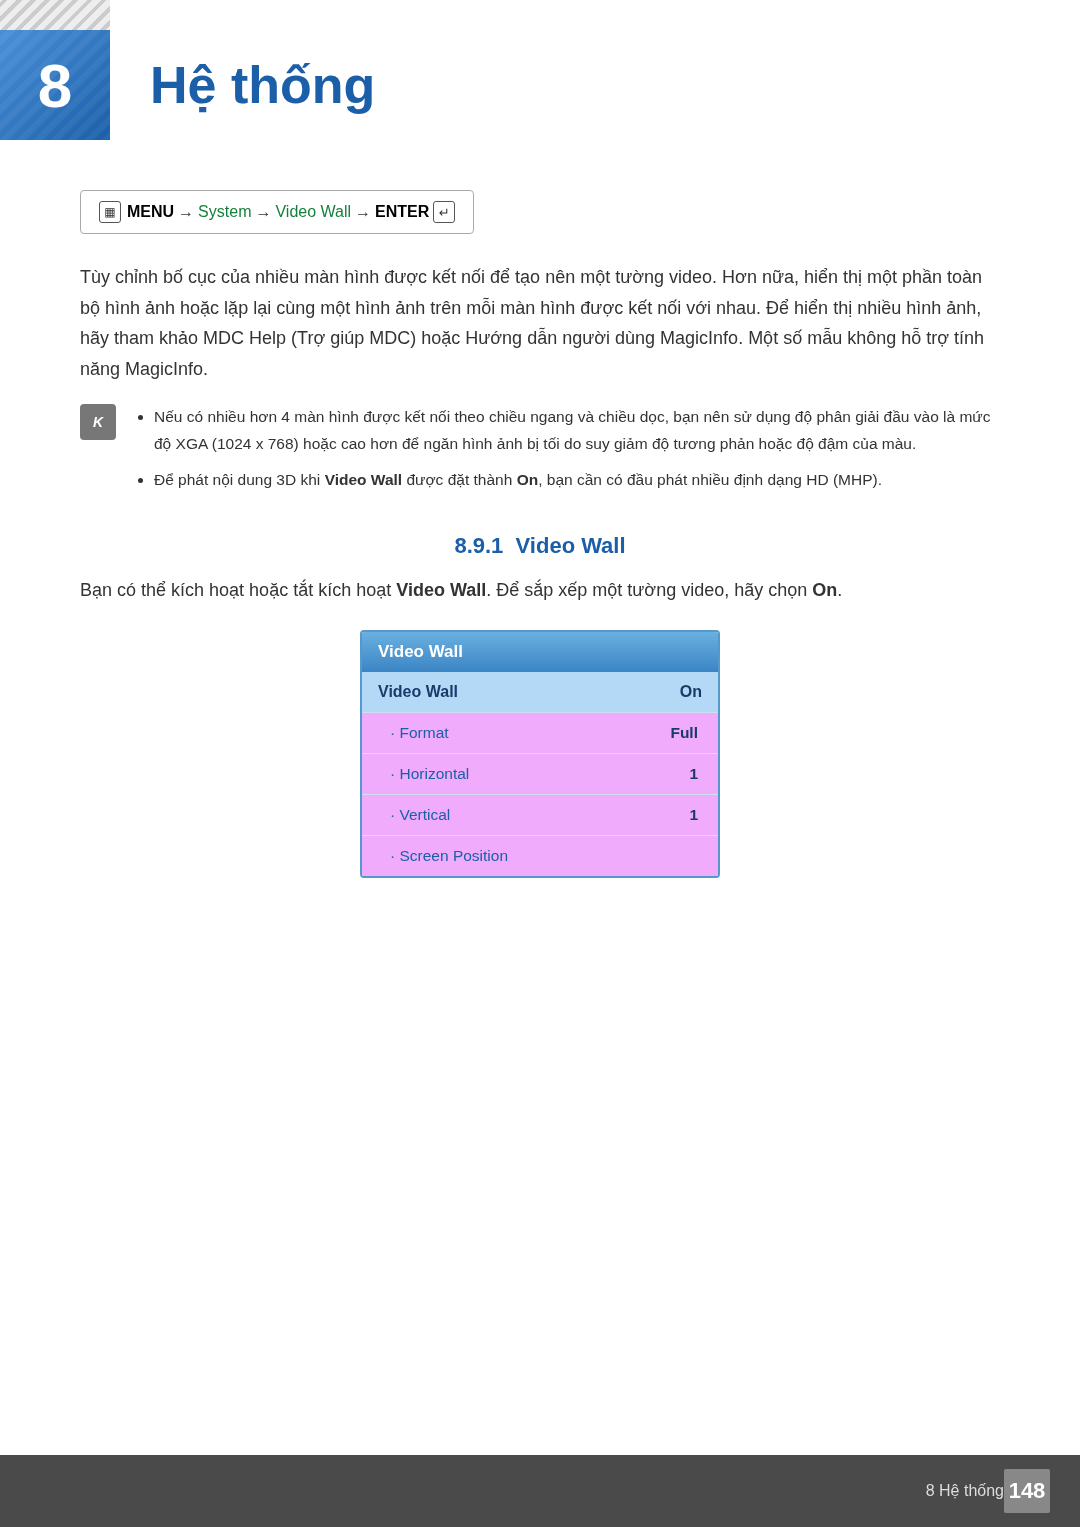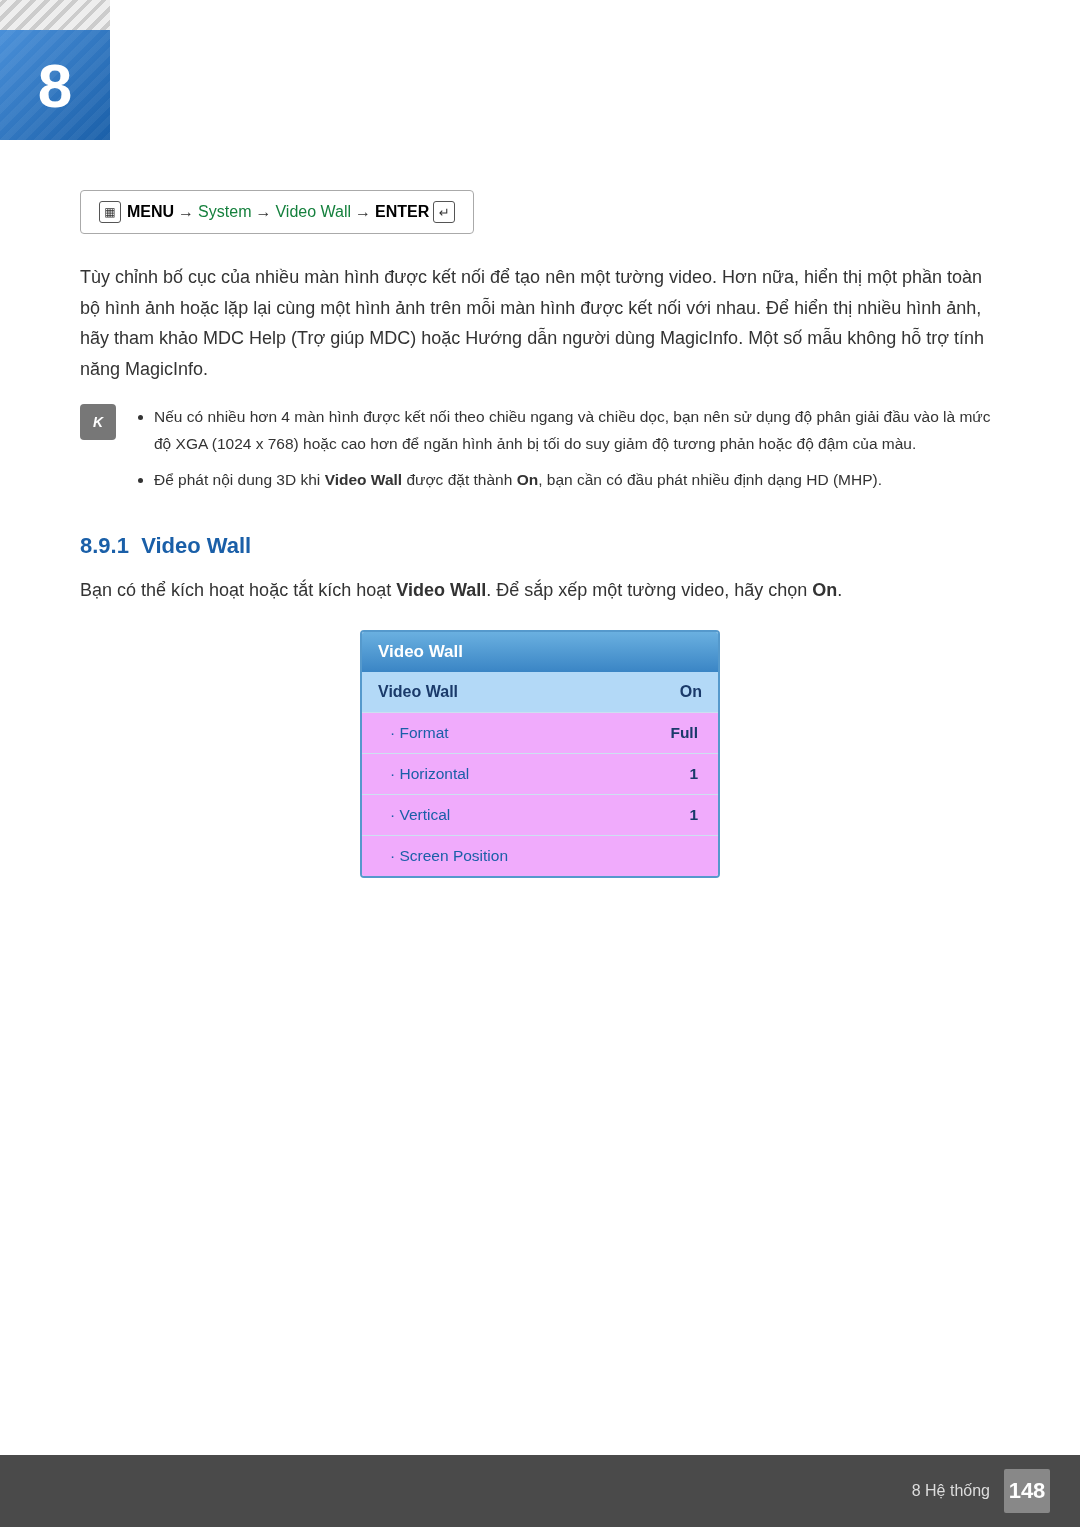--- a/index.html
+++ b/index.html
@@ -88,20 +88,21 @@
       font-weight: bold;
       margin-bottom: 28px;
       padding-top: 10px;
     }
 
     .subsection-heading {
       color: #1a5fa8;
       font-size: 22px;
       font-weight: bold;
       margin-bottom: 16px;
+      text-align: center;
     }
 
     
     .menu-nav-line {
       display: flex;
       align-items: center;
       border: 1.5px solid #aaaaaa;
       border-radius: 4px;
       padding: 10px 18px;
       margin-bottom: 28px;
@@ -265,21 +266,20 @@
       bottom: 0;
       left: 0;
       right: 0;
       background: #4a4a4a;
       color: white;
       display: flex;
       justify-content: flex-end;
       align-items: center;
       padding: 14px 30px;
       font-size: 16px;
-      gap: 14px;
     }
 
     .footer-text {
       color: #dddddd;
     }
 
     .footer-page-num {
       background: #888;
       color: white;
       font-size: 22px;
@@ -293,20 +293,21 @@
     }
   </style>
 </head>
 <body>
 
 <div class="page-header">
   <div class="header-stripe-area"></div>
   <div class="chapter-number-box">
     <span class="chapter-num">8</span>
   </div>
+  <span class="chapter-title">Hệ thống</span>
 </div>
 
 <div class="main-content">
 
 
   <div class="menu-nav-line">
     <span class="menu-icon">▦</span>
     <span class="nav-bold">MENU</span>
     <span>→</span>
     <span class="nav-blue">System</span>

